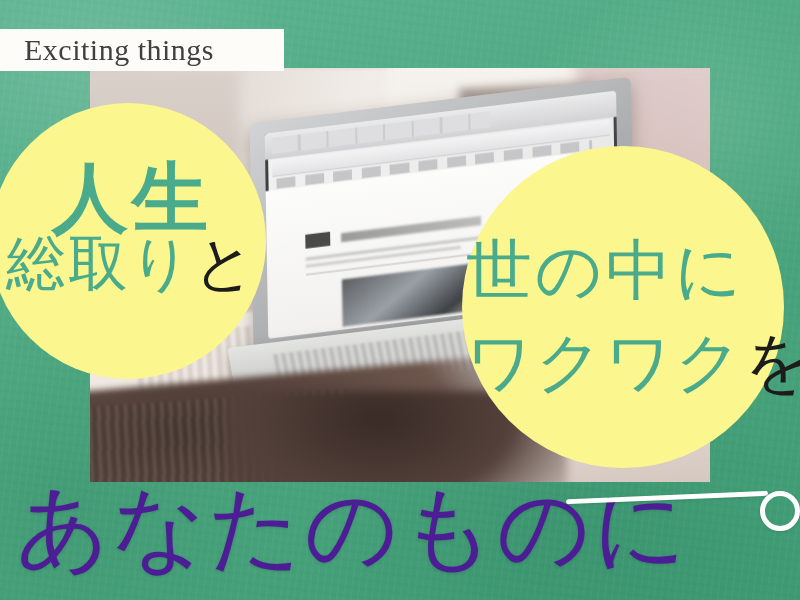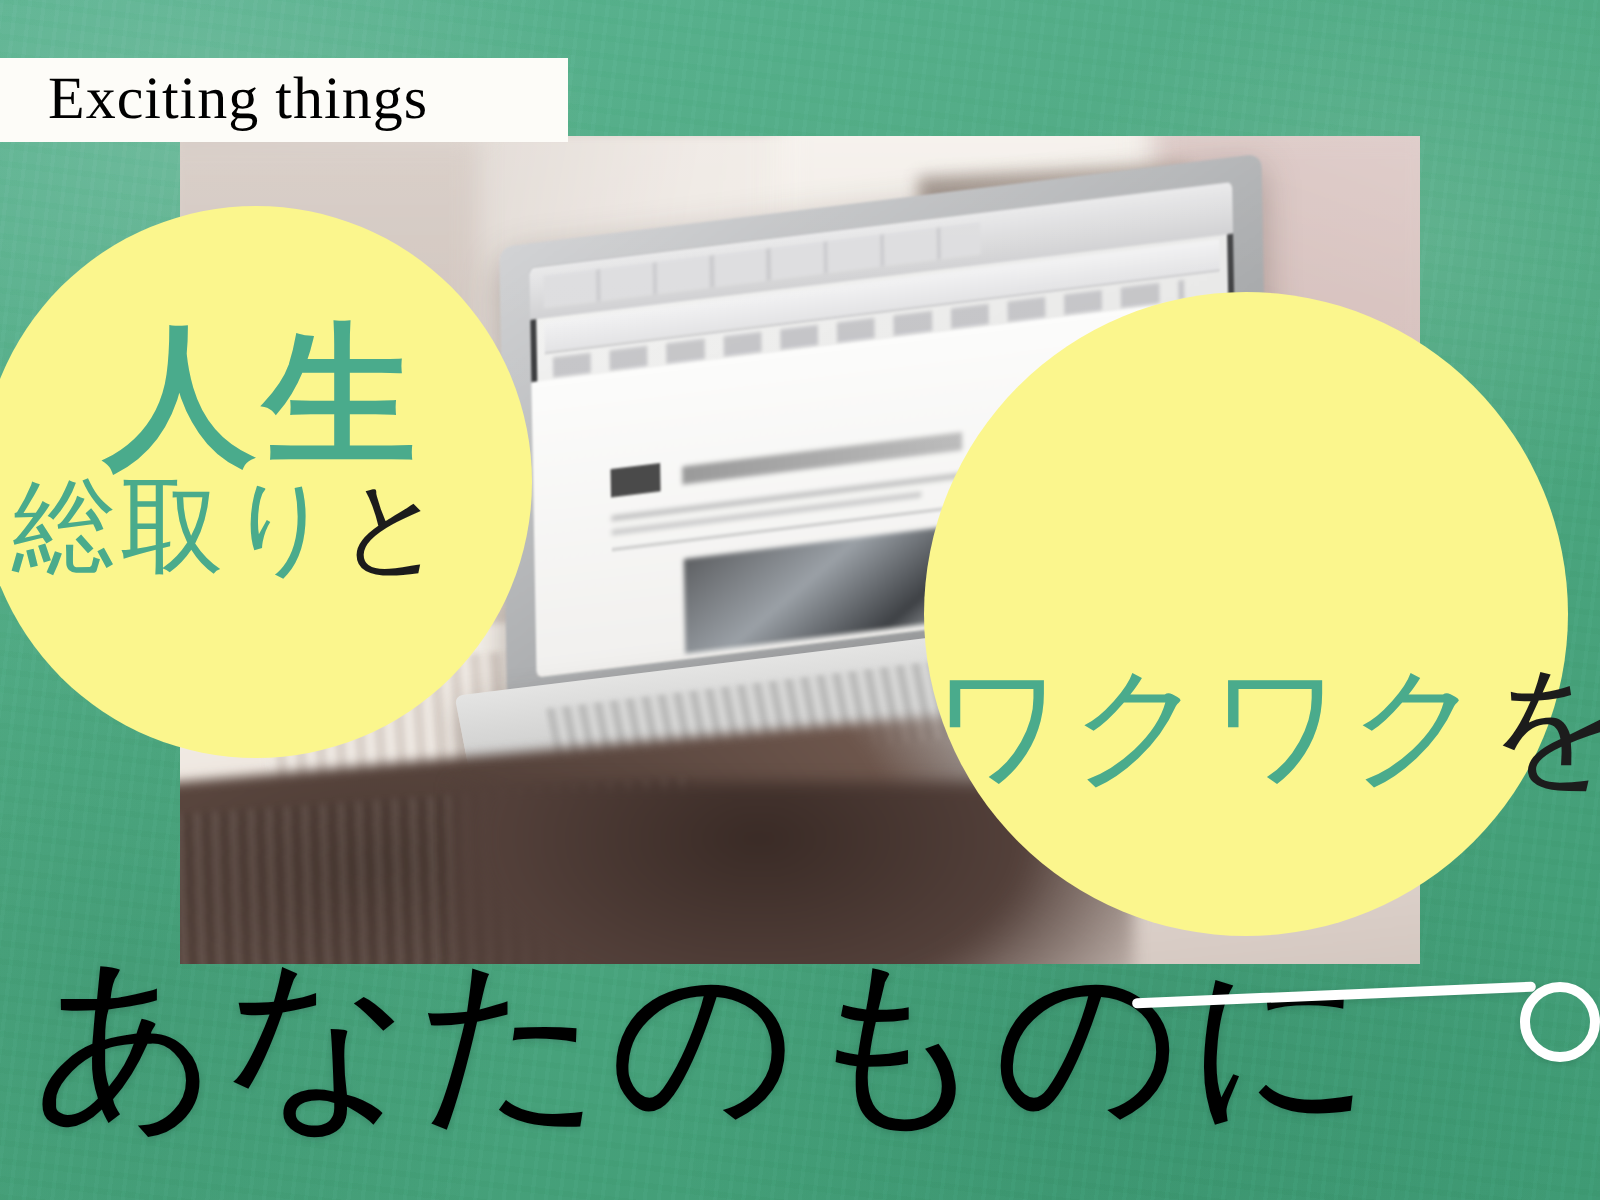--- a/index.html
+++ b/index.html
@@ -199,44 +199,44 @@
 
   
   .label-band{
     position:absolute;left:0;top:29px;width:284px;height:42px;
     background:#fdfcf8;
   }
   .label-text{
     position:absolute;left:24px;top:30px;
     font-family:"Liberation Serif",serif;
     font-size:30px;letter-spacing:.5px;
-    color:#000000;
+    color:#404040;
     line-height:40px;
     white-space:nowrap;
   }
 
   
   .jp{
     position:absolute;
     font-family:"DejaVu Serif","Liberation Serif",serif;
     white-space:nowrap;
     line-height:1;
   }
   .grn{color:#4aab8c;}
   .dk{color:#1c1c1c;}
 
   .line1{left:52px;top:160px;font-size:76px;letter-spacing:4px;font-weight:bold;}
-  .line2{left:6px;top:238px;font-size:52px;letter-spacing:2px;}
+  .line2{left:6px;top:238px;font-size:60px;letter-spacing:2px;font-family:Liberation Mono, monospace;}
   .line3{left:466px;top:238px;font-size:66px;letter-spacing:3px;}
   .line4{left:466px;top:330px;font-size:66px;letter-spacing:2px;}
 
   .line5{
     position:absolute;left:16px;top:482px;
-    font-family:Liberation Mono, monospace;
-    font-size:92px;color:#000000;letter-spacing:2px;
+    font-family:Liberation Serif, serif;
+    font-size:92px;color:#4c1d95;letter-spacing:2px;
     line-height:1;white-space:nowrap;
     text-shadow:0 1px 3px rgba(20,60,45,.22);
   }
   .dash{
     position:absolute;left:566px;top:495px;width:202px;height:5px;
     background:#ffffff;border-radius:3px;
     transform:rotate(-2.4deg);
     box-shadow:0 1px 3px rgba(20,60,45,.18);
   }
   .maru{
@@ -296,20 +296,21 @@
   <div class="circle circle-left"></div>
   <div class="circle circle-right"></div>
 
   <div class="label-band"></div>
   <div class="label-text">Exciting things</div>
 
   <div class="jp line1 grn">人生</div>
 
   <div class="jp line2"><span class="grn">総取り</span><span class="dk">と</span></div>
 
+  <div class="jp line3 grn">世の中に</div>
 
   <div class="jp line4"><span class="grn">ワクワク</span><span class="dk">を</span></div>
 
   <div class="line5">あなたのものに</div>
   <div class="dash"></div>
   <div class="maru"></div>
 
 </div>
 
 </body></html>

